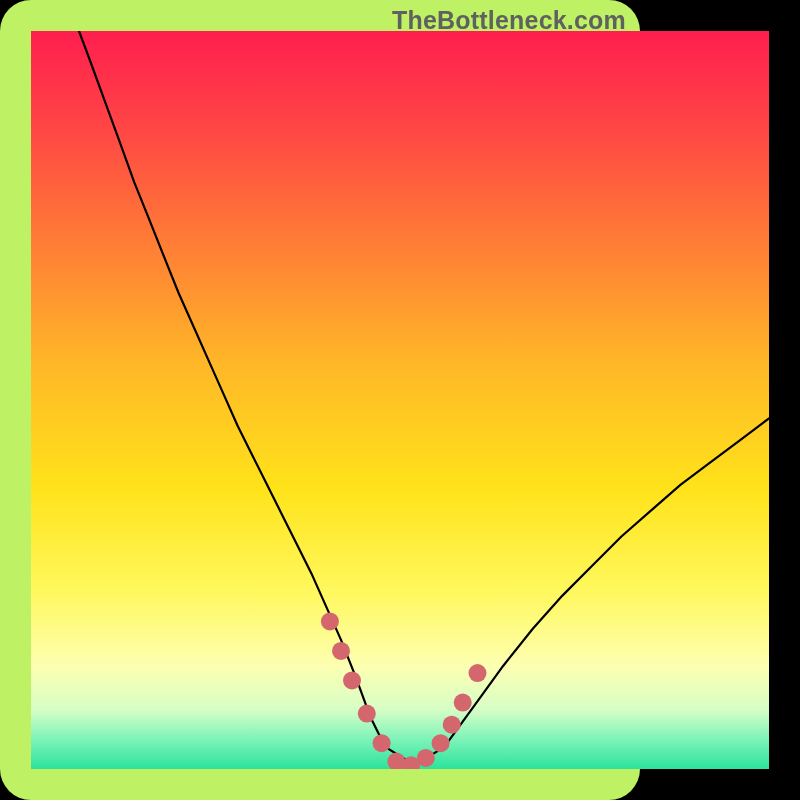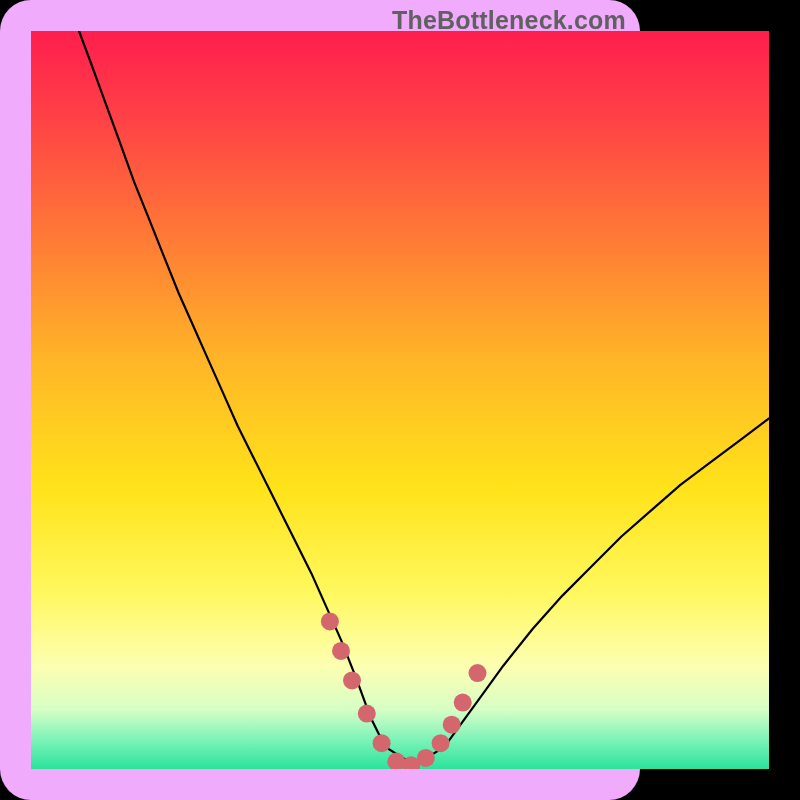--- a/index.html
+++ b/index.html
@@ -1,21 +1,21 @@
 <!DOCTYPE html>
 <html><head>
 <meta charset="utf-8">
 <style>
   * { margin: 0; padding: 0; box-sizing: border-box; }
   html, body { width: 800px; height: 800px; overflow: hidden; background: #000; }
   .frame {
     position: relative;
     width: 640px;
     height: 800px;
-    background: #f0abfc;
+    background: #bef264;
     border-radius: 31px;
   }
   .plot-area {
     position: absolute;
     left: 31px;
     top: 31px;
     width: 738px;
     height: 738px;
     overflow: hidden;
   }

